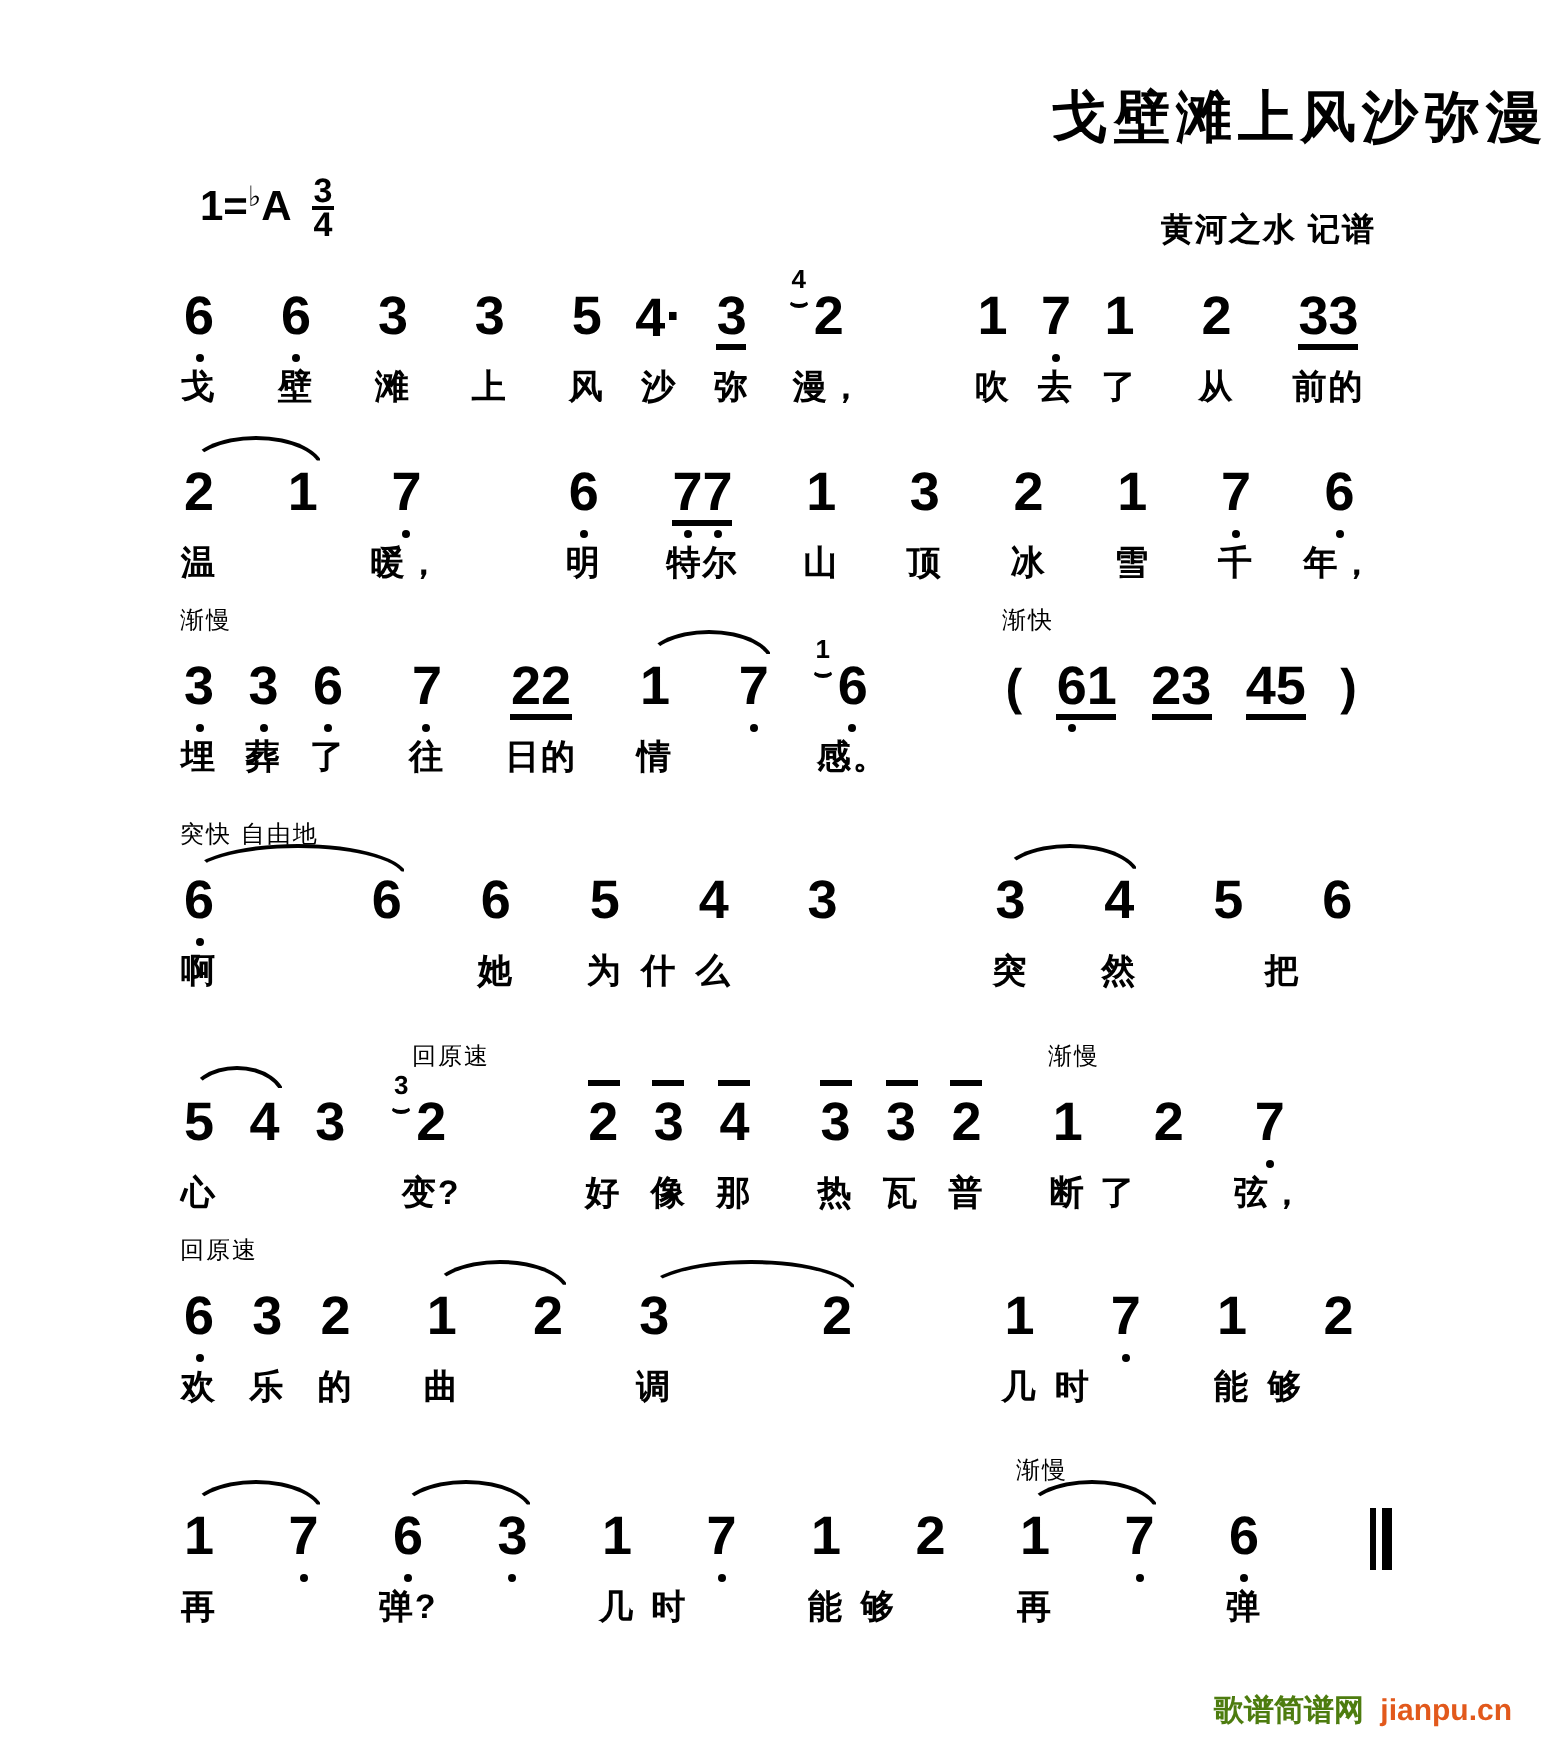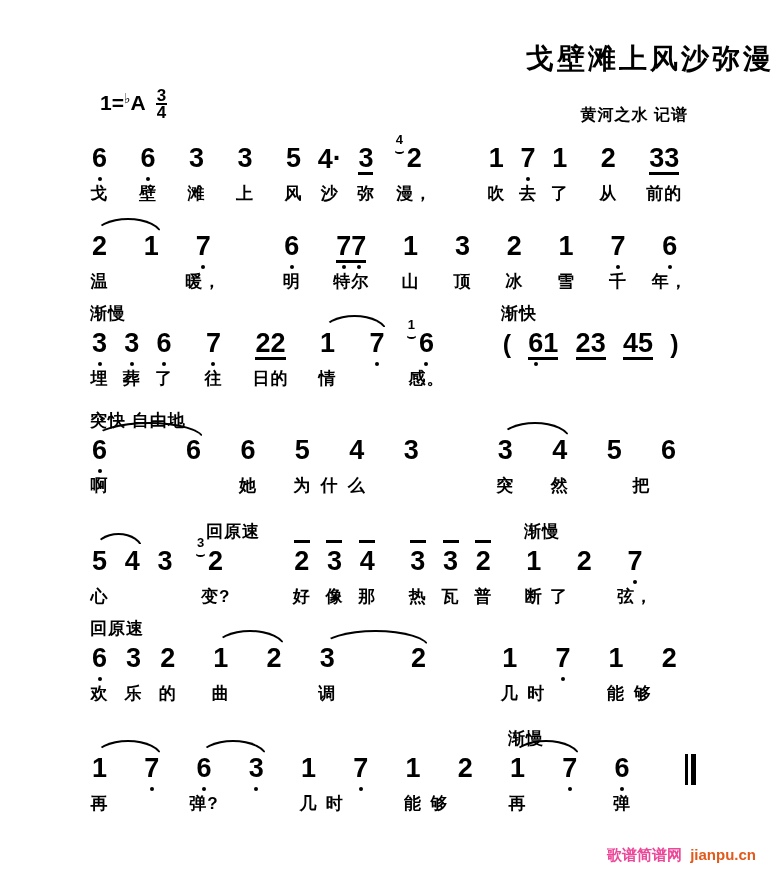--- a/index.html
+++ b/index.html
@@ -67,21 +67,21 @@
   .lyric{
     position:absolute;top:37px;left:50%;transform:translateX(-50%);
     font-size:17px;font-weight:bold;white-space:nowrap;letter-spacing:1px;
   }
   .slur{
     position:absolute;top:-15px;height:13px;
     border:2px solid transparent;border-top:2.5px solid #000;
     border-radius:50% 50% 0 0 / 100% 100% 0 0;
   }
   .tempo{
-    position:absolute;top:0;font-size:17px;font-weight:bold;white-space:nowrap;letter-spacing:1px;
+    position:absolute;top:0;font-size:12px;font-weight:normal;white-space:nowrap;letter-spacing:1px;
   }
   
   .watermark{position:absolute;top:846px;right:18px;font-size:15px;white-space:nowrap;}
   .wm-name{font-weight:bold;}
   .wm-url{font-weight:bold;margin-left:4px;}
 </style>
 </head>
 <body>
 
 <div id="page">
@@ -305,16 +305,16 @@
           </span>
           <span class="slur" style="left: 1.5px; width: 64px;"></span>
           <span class="slur" style="left: 106.5px; width: 64px;"></span>
           <span class="slur" style="left: 419.5px; width: 64px;"></span>
         </div>
         <div class="tempo" style="left: 416px;">渐慢</div>
       </div>
     </div>
 
   <div class="watermark">
-    <span class="wm-name" style="color: #ec4899;">歌谱简谱网</span>
+    <span class="wm-name" style="color: #4d7c0f;">歌谱简谱网</span>
     <span class="wm-url" style="color: rgb(226, 89, 28);">jianpu.cn</span>
   </div>
 </div>
 
 </body></html>

